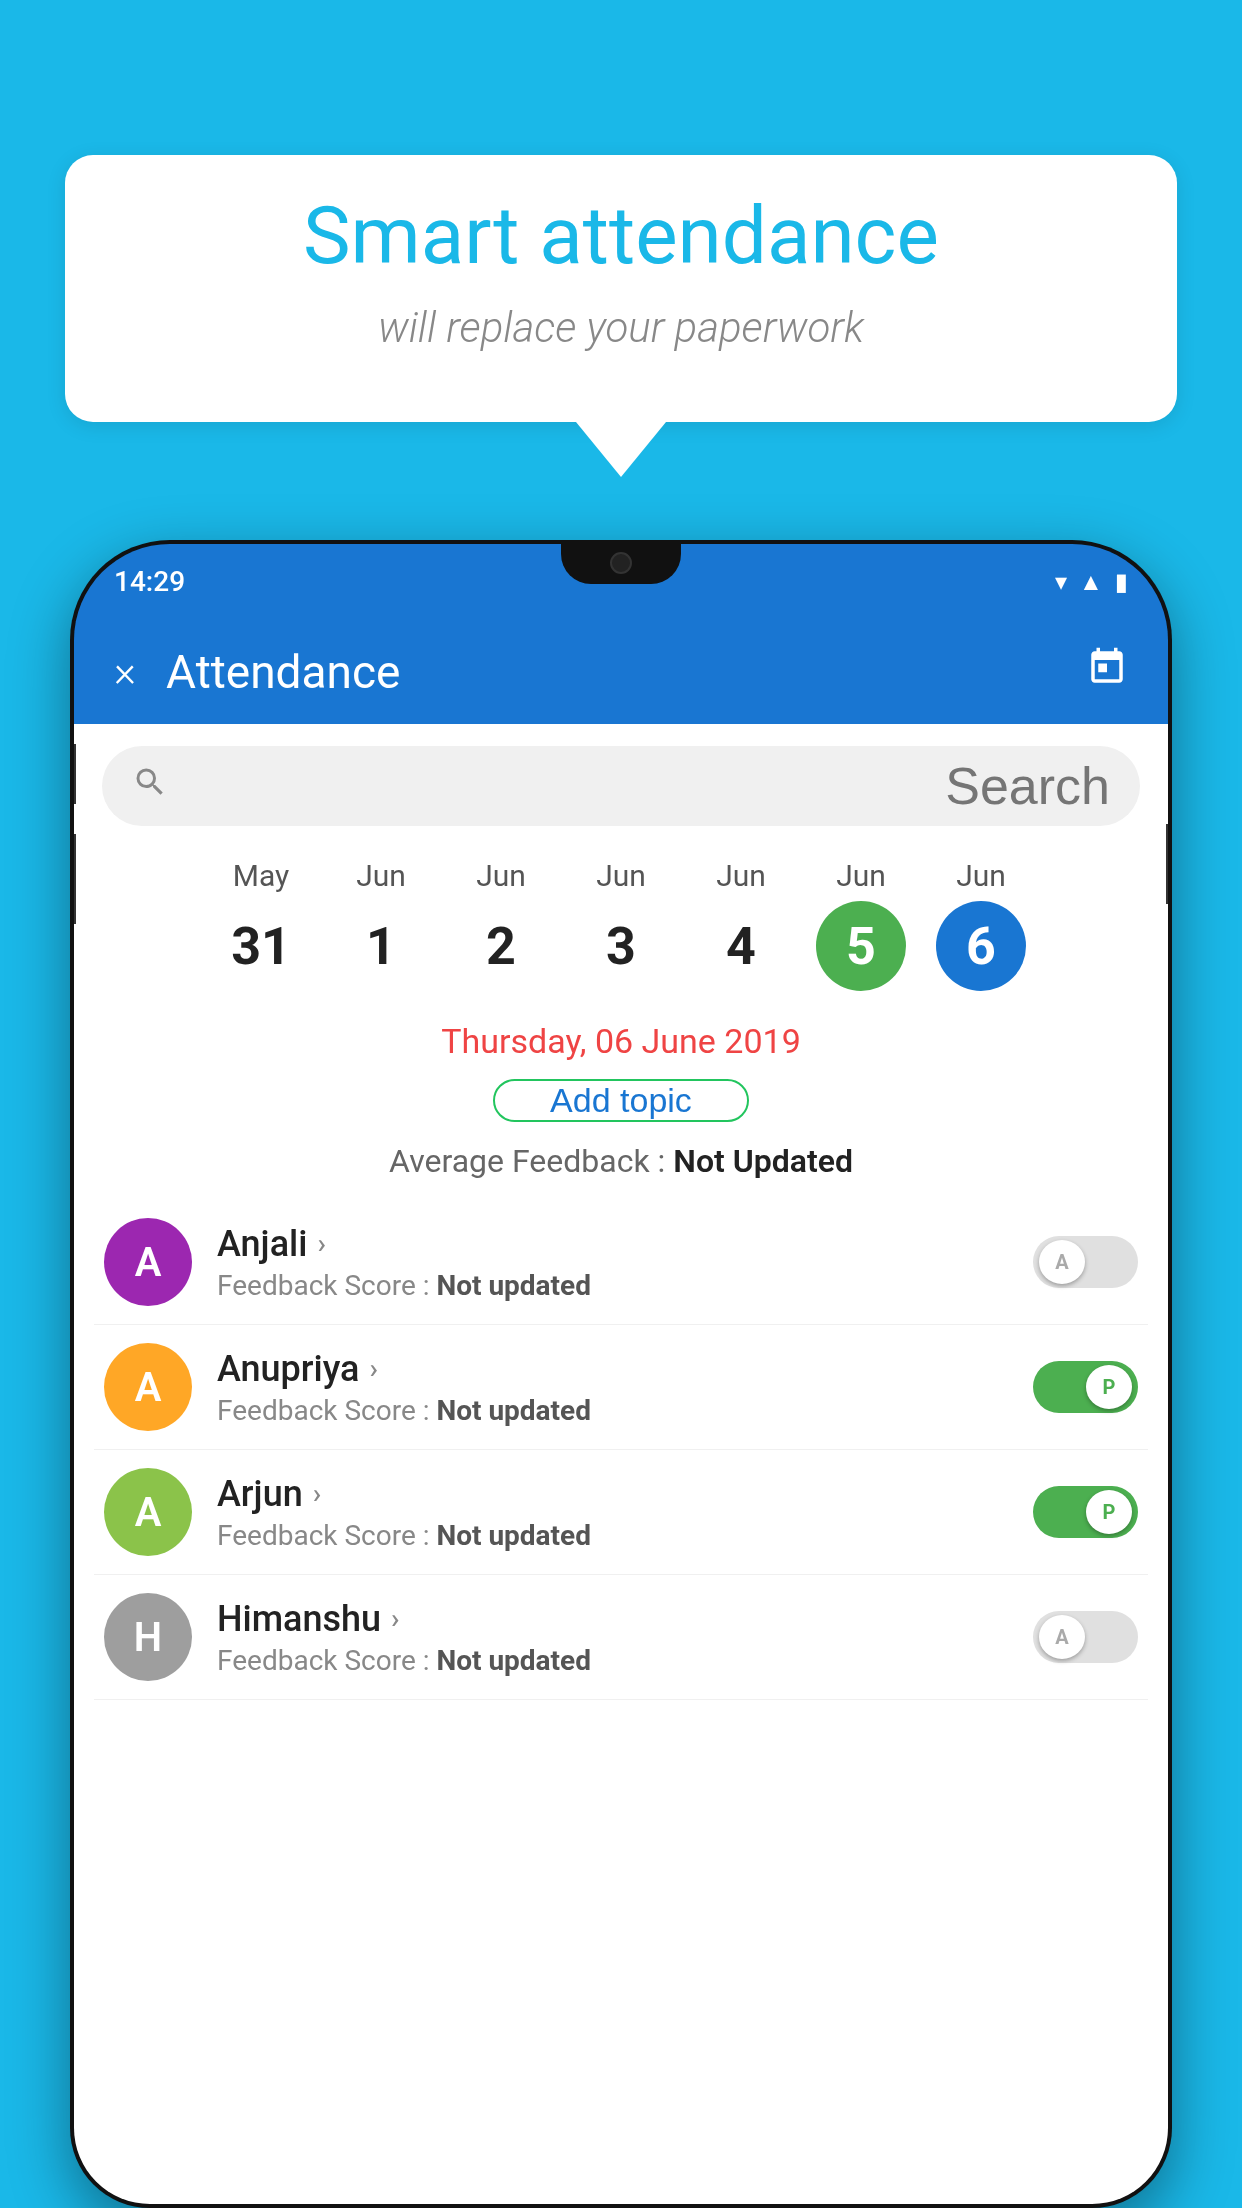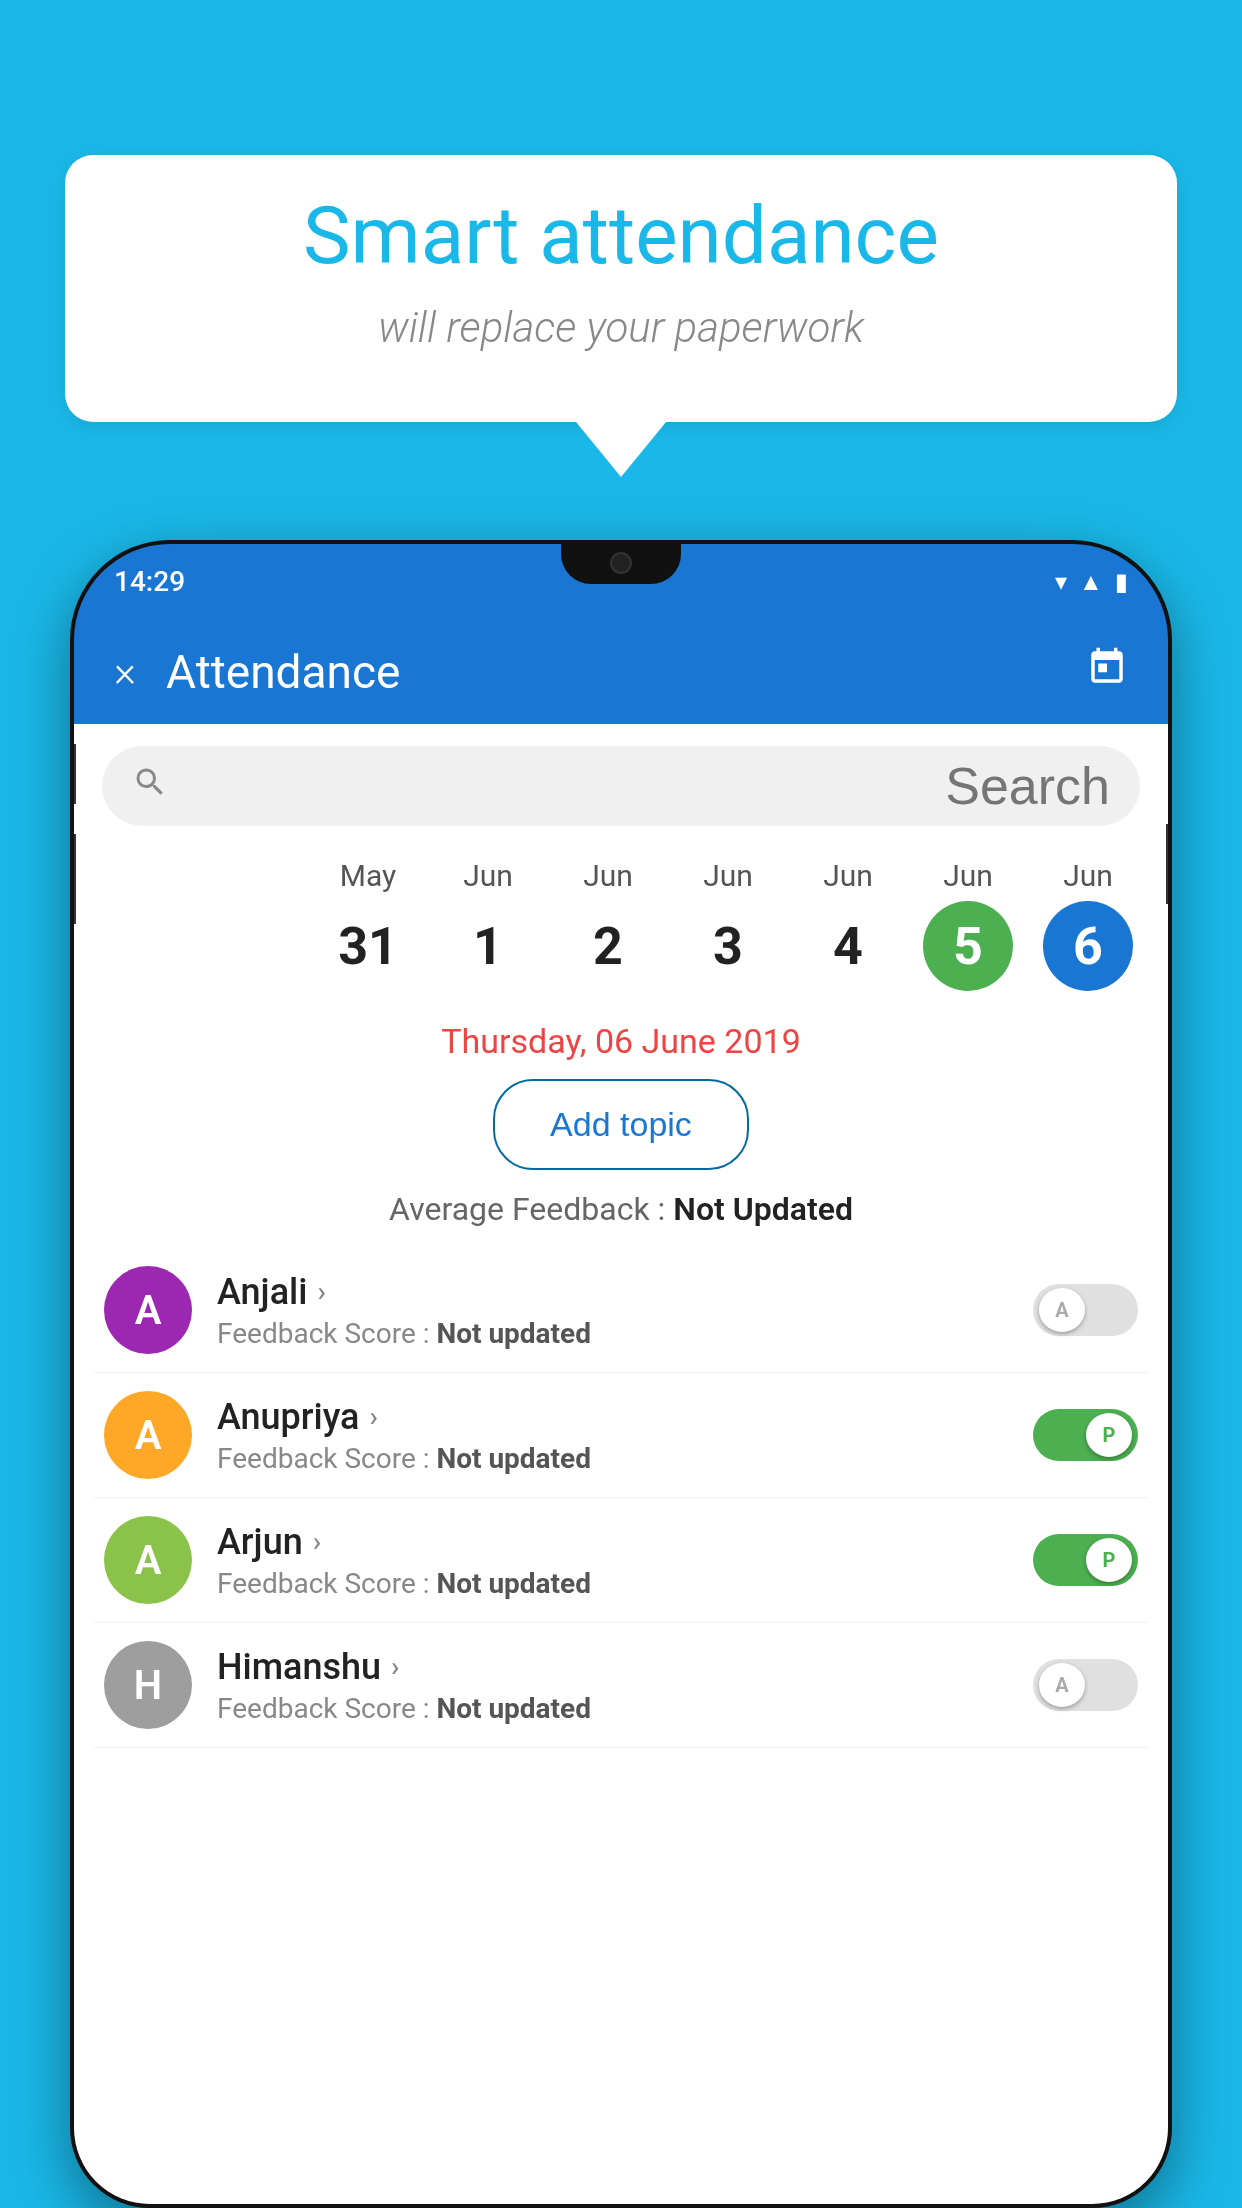--- a/index.html
+++ b/index.html
@@ -171,21 +171,21 @@
       color: #701a75;
       outline: none;
       width: 100%;
       text-align: right;
     }
 
     
     .calendar-strip {
       display: flex;
       padding: 10px 20px 20px;
-      justify-content: flex-end;
+      justify-content: center;
     }
     .cal-day {
       display: flex;
       flex-direction: column;
       align-items: center;
       gap: 8px;
       min-width: 120px;
     }
     .cal-month {
       font-size: 30px;
@@ -216,25 +216,25 @@
       text-align: center;
       padding: 10px 0 18px;
       font-size: 34px;
       color: #ef4444;
     }
 
     
     .add-topic-btn {
       display: block;
       margin: 0 auto 20px;
-      border: 2px solid #0369a1;
+      border: 2px solid #22c55e;
       background: white;
       color: #1976d2;
       font-size: 34px;
-      padding: 24px 55px;
+      padding: 0 55px;
       border-radius: 40px;
       cursor: pointer;
       text-align: center;
     }
 
     
     .avg-feedback {
       text-align: center;
       font-size: 32px;
       color: #666;

